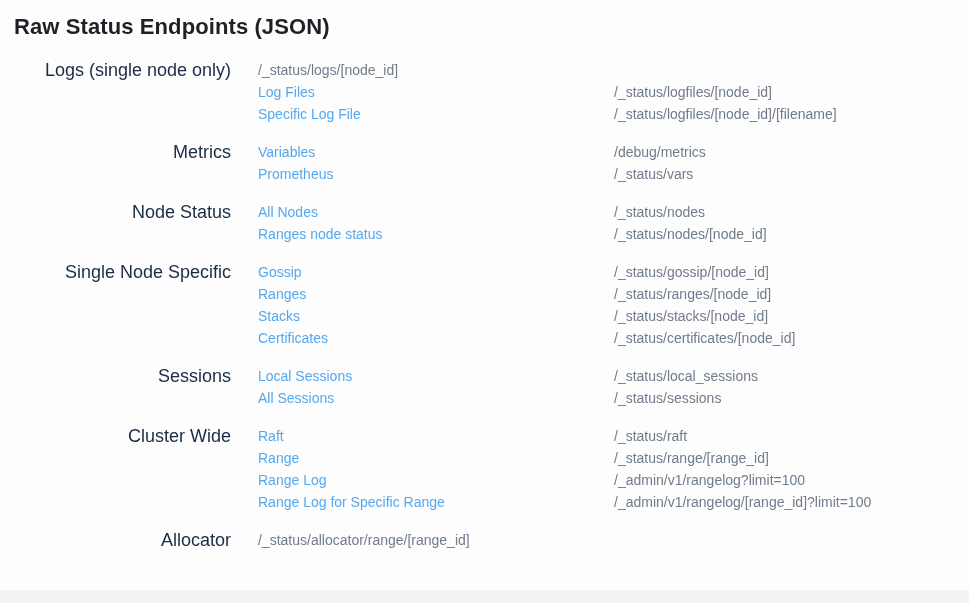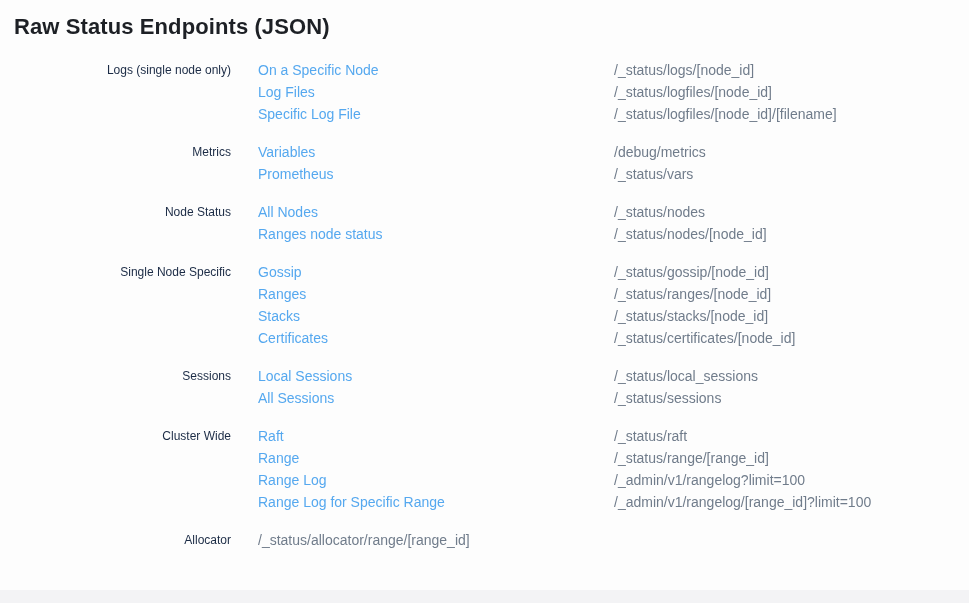--- a/index.html
+++ b/index.html
@@ -26,21 +26,21 @@
   }
   .section {
     display: flex;
     margin-bottom: 16px;
   }
   .section-category {
     width: 244px;
     min-width: 244px;
     padding-right: 27px;
     text-align: right;
-    font-size: 12px;
+    font-size: 18px;
     line-height: 22px;
     color: #1b2b45;
   }
   .section-rows {
     flex: 1;
   }
   .endpoint-row {
     display: flex;
     font-size: 14px;
     line-height: 22px;
@@ -67,21 +67,20 @@
 </head>
 <body>
 
 <div class="content">
   <h1 class="page-title">Raw Status Endpoints (JSON)</h1>
   <div id="sections-container">
   <div class="section">
     <div class="section-category">Logs (single node only)</div>
     <div class="section-rows">
   <div class="endpoint-row">
-    <a class="endpoint-link" href="#">On a Specific Node</a>
     <div class="endpoint-path">/_status/logs/[node_id]</div>
   </div>
 
   <div class="endpoint-row">
     <a class="endpoint-link" href="#">Log Files</a>
     <div class="endpoint-path">/_status/logfiles/[node_id]</div>
   </div>
 
   <div class="endpoint-row">
     <a class="endpoint-link" href="#">Specific Log File</a>

